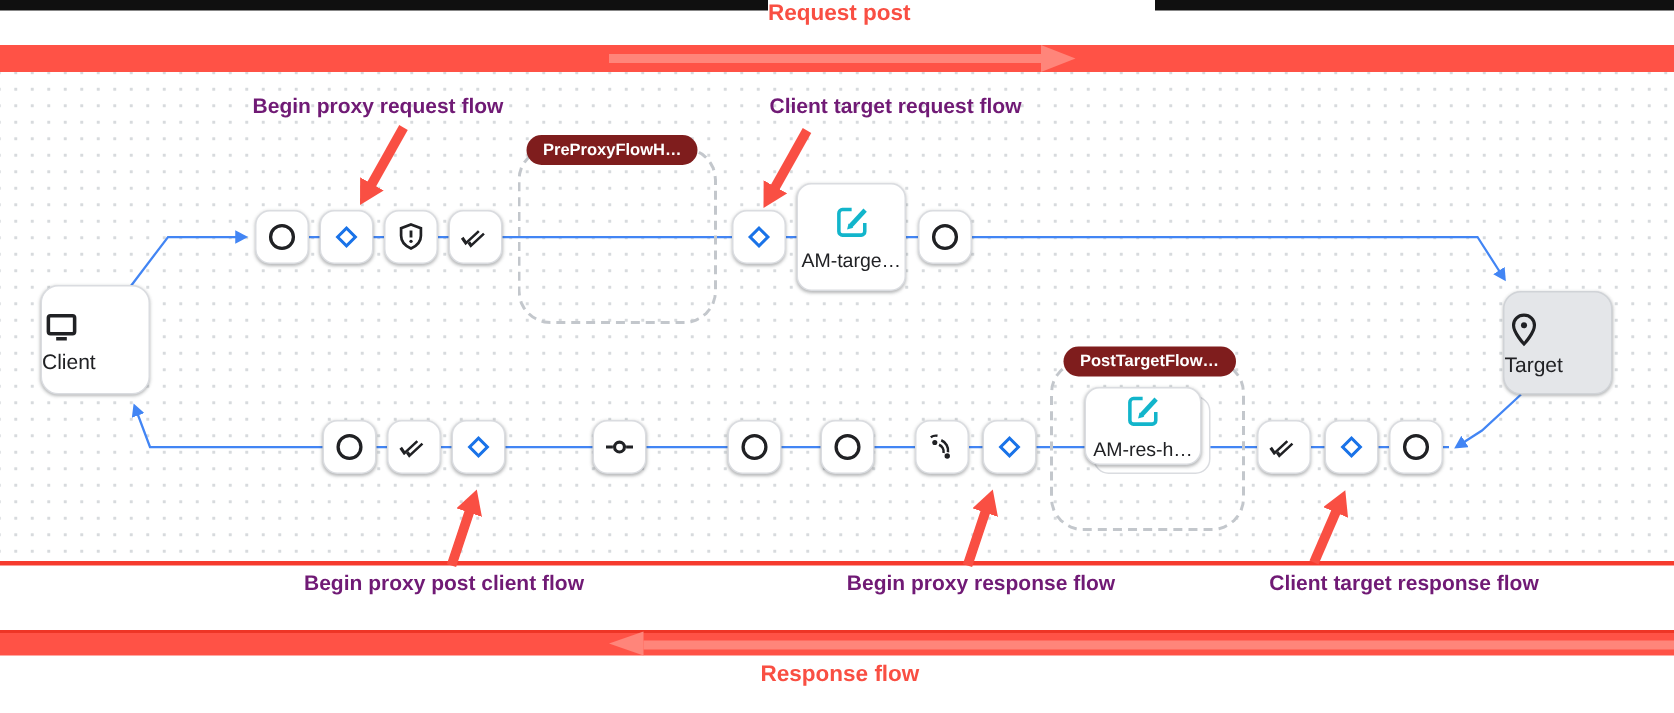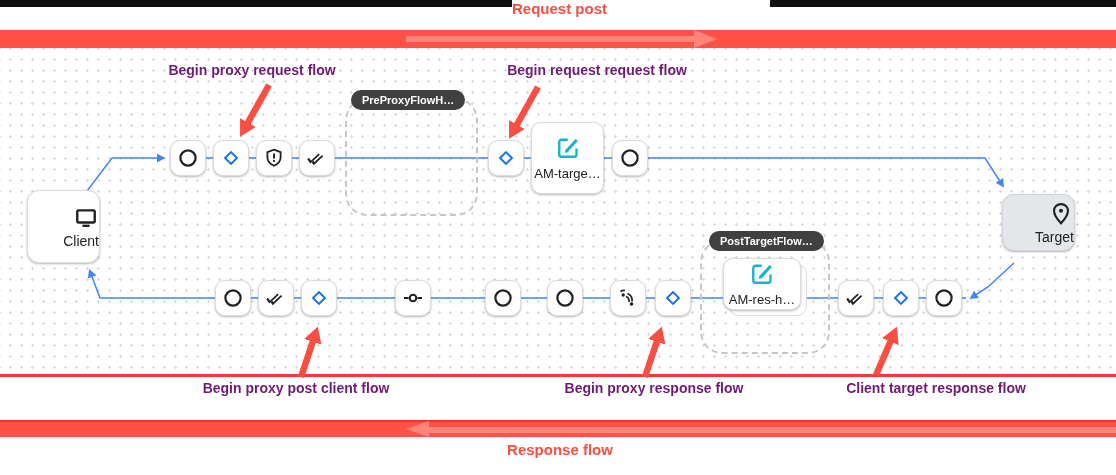--- a/index.html
+++ b/index.html
@@ -30,34 +30,34 @@
   svg.edges{position:absolute;left:0;top:0;width:1116px;height:475px;z-index:1;pointer-events:none;}
   svg.annot{position:absolute;left:0;top:0;width:1116px;height:475px;z-index:5;pointer-events:none;}
 
   
   .mini{position:absolute;width:36px;height:36px;background:#fff;border:1px solid #dadce0;
         border-radius:10px;box-shadow:0 1px 2px rgba(60,64,67,.28),0 1px 3px rgba(60,64,67,.12);
         display:flex;align-items:center;justify-content:center;z-index:2;box-sizing:border-box;}
   .mini svg{width:22px;height:22px;}
   .endpoint{position:absolute;border:1px solid #dadce0;border-radius:12px;background:#fff;z-index:2;
             box-shadow:0 1px 2px rgba(60,64,67,.28),0 1px 3px rgba(60,64,67,.12);
-            display:flex;flex-direction:column;align-items:flex-end;justify-content:center;gap:2px;box-sizing:border-box;}
+            display:flex;flex-direction:column;align-items:flex-start;justify-content:center;gap:2px;box-sizing:border-box;}
   .endpoint.gray{background:#e4e6e9;border-color:#d0d3d7;}
   .endpoint .ep-label{font-size:14px;color:#202124;}
   .endpoint svg{width:26px;height:26px;}
   .cardwrap{position:absolute;z-index:2;}
   .stack{position:absolute;left:6px;top:6px;right:-6px;bottom:-6px;background:#fff;
          border:1px solid #dadce0;border-radius:10px;}
   .card{position:absolute;inset:0;background:#fff;border:1px solid #dadce0;border-radius:10px;
         box-shadow:0 1px 2px rgba(60,64,67,.28),0 1px 3px rgba(60,64,67,.12);
         display:flex;flex-direction:column;align-items:center;justify-content:center;gap:5px;}
   .card svg{width:26px;height:26px;}
   .card-label{font-size:13px;color:#202124;white-space:nowrap;}
   .group{position:absolute;border:2px dashed #c3c7cc;border-radius:22px;z-index:1;box-sizing:border-box;}
-  .pill{position:absolute;background:#404040;color:#fff;font-size:11px;font-weight:bold;
+  .pill{position:absolute;background:#7f1d1d;color:#fff;font-size:11px;font-weight:bold;
         padding:4px 11px;border-radius:999px;z-index:3;white-space:nowrap;}
 
   
   .callout{position:absolute;width:220px;text-align:center;color:#701a75;font-weight:bold;
            font-size:14px;z-index:6;white-space:nowrap;}
 </style>
 </head>
 <body>
 
 <div id="stage">
@@ -145,21 +145,21 @@
   <div class="pill" style="left:351px;top:90px">PreProxyFlowH…</div>
   <div class="group" style="left:700px;top:240px;width:130px;height:114px"></div>
   <div class="pill" style="left:709px;top:231px">PostTargetFlow…</div>
 
   <div class="endpoint" style="left:27px;top:190px;width:73px;height:73px">
     <svg viewBox="0 0 22 22">
         <use href="#i-monitor"></use>
       </svg>
     <div class="ep-label">Client</div>
   </div>
-  <div class="endpoint gray" style="left:1002px;top:194px;width:73px;height:57px">
+  <div class="endpoint gray" style="left:1002px;top:194px;width:73px;height:69px">
     <svg viewBox="0 0 22 22">
         <use href="#i-pin"></use>
       </svg>
     <div class="ep-label">Target</div>
   </div>
 
   <div class="mini" style="left:170px;top:140px">
       <svg viewBox="0 0 22 22">
         <use href="#i-circle"></use>
       </svg>
@@ -275,21 +275,21 @@
     <g stroke="#f94f43" stroke-width="6.5" fill="none">
       <path d="M269 85 L246 126" marker-end="url(#rArr)"></path>
       <path d="M538 87 L515 128" marker-end="url(#rArr)"></path>
       <path d="M301 377 L314 338" marker-end="url(#rArr)"></path>
       <path d="M645 377 L658 338" marker-end="url(#rArr)"></path>
       <path d="M876 375 L892 338" marker-end="url(#rArr)"></path>
     </g>
   </svg>
 
   <div class="callout" style="left:142px;top:62px">Begin proxy request flow</div>
-  <div class="callout" style="left:487px;top:62px">Begin request request flow</div>
+  <div class="callout" style="left:487px;top:62px">Client target request flow</div>
   <div class="callout" style="left:186px;top:380px">Begin proxy post client flow</div>
   <div class="callout" style="left:544px;top:380px">Begin proxy response flow</div>
   <div class="callout" style="left:826px;top:380px">Client target response flow</div>
 
   <div class="bar bar-bottom">
     <div class="shaft" style="left:429px;right:0;top:5px"></div>
     <div class="tri-left" style="left:406px;top:-1px"></div>
   </div>
   <div class="flow-banner-label response-label">Response flow</div>
 

